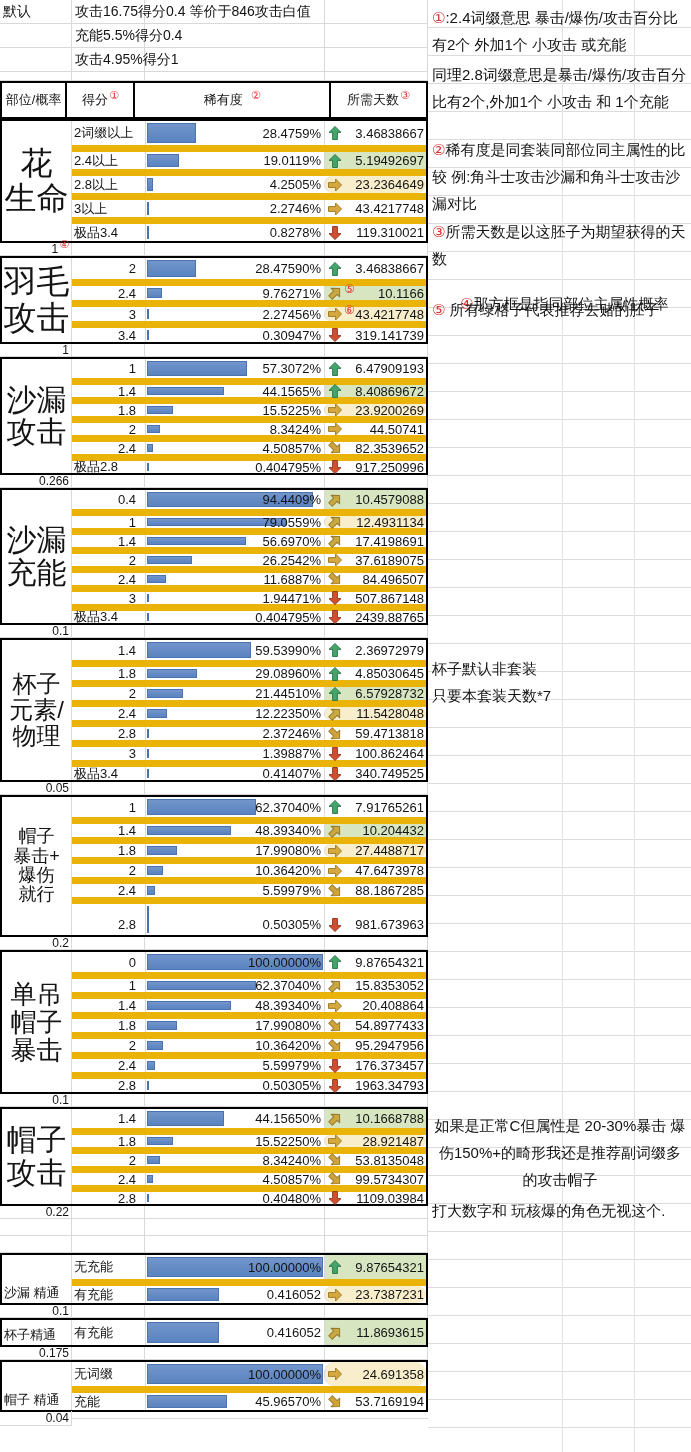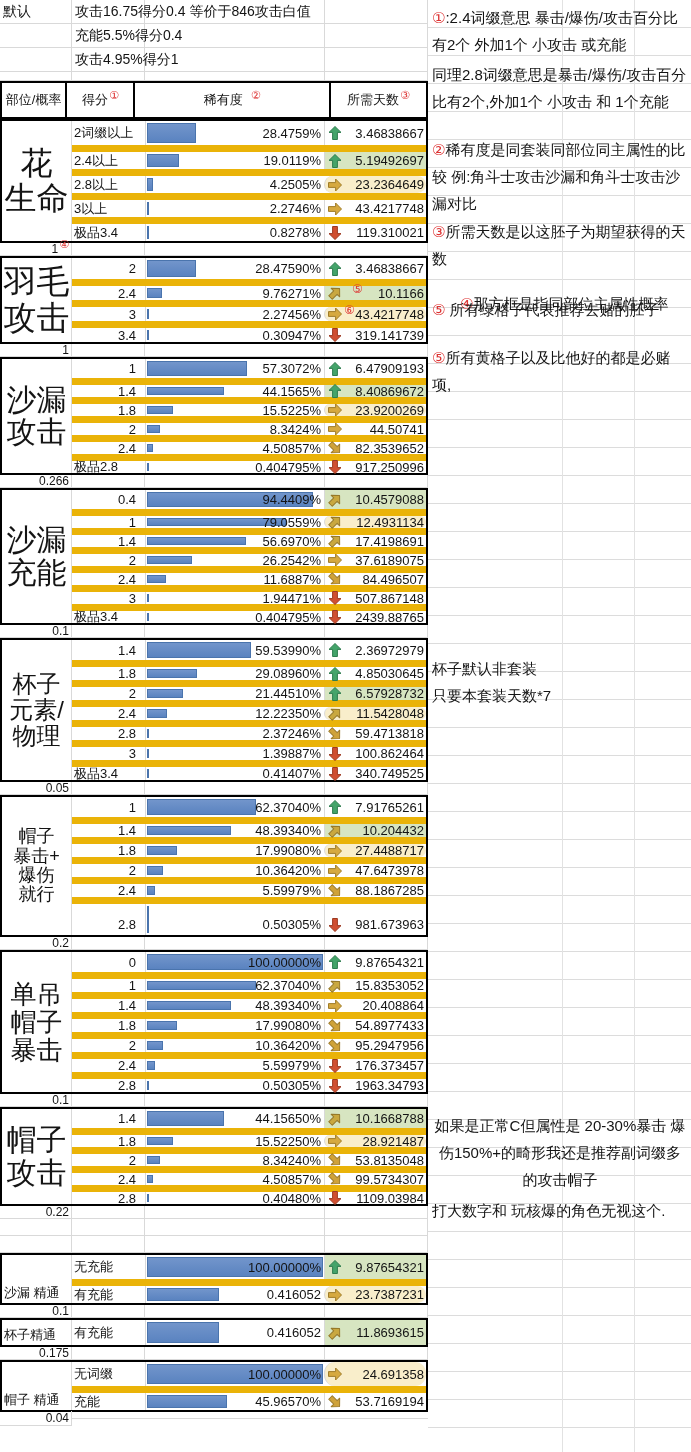--- a/index.html
+++ b/index.html
@@ -38,21 +38,21 @@
            padding:0 9px 0 2px;font-size:13px;white-space:nowrap;}
   .c-score.left{justify-content:flex-start;padding:0 1px 0 2px;}
   .c-rar{width:179px;box-sizing:border-box;border-left:1px solid #d9d9d9;position:relative;}
   .bar{position:absolute;left:1px;top:2px;bottom:2px;box-sizing:border-box;
        background:linear-gradient(#7295cb,#5a83c0);border:1px solid #4a74ad;}
   .rar-text{position:absolute;right:3px;top:0;bottom:0;display:flex;align-items:center;
             font-size:13px;z-index:2;white-space:nowrap;}
   .c-days{width:102px;box-sizing:border-box;border-left:1px solid #d9d9d9;display:flex;
           align-items:center;padding:0 2px 0 3px;font-size:13px;white-space:nowrap;}
   .c-days .days{margin-left:auto;}
-  .bg-g{background:#d7e5c1;gap:8px;} .bg-y{background:#f9eecb;border-radius:11px;}
+  .bg-g{background:#d7e5c1;} .bg-y{background:#f9eecb;border-radius:11px;}
   .tall .c-score,.tall .c-days{align-items:flex-end;padding-bottom:3px;}
   .tall .rar-text{align-items:flex-end;padding-bottom:3px;}
   .cmark{color:#dd3333;}
   .sup{font-size:11px;position:relative;top:-5px;margin-left:1px;}
   .rowmark{font-size:12px;position:relative;top:-4px;margin-left:2px;}
   
   .notes{position:absolute;left:428px;top:0;width:263px;height:1452px;
      background-image:
        linear-gradient(#e2e2e2,#e2e2e2),
        linear-gradient(#e2e2e2,#e2e2e2),
@@ -971,19 +971,18 @@
       </div>
   </div>
 
   <div class="notes" id="notes">
       <div class="note" style="top: 4px;"><span class="cmark">①</span>:2.4词缀意思 暴击/爆伤/攻击百分比有2个 外加1个 小攻击  或充能</div>
       <div class="note" style="top: 61px;">同理2.8词缀意思是暴击/爆伤/攻击百分比有2个,外加1个 小攻击 和 1个充能</div>
       <div class="note" style="top: 136px;"><span class="cmark">②</span>稀有度是同套装同部位同主属性的比较 例:角斗士攻击沙漏和角斗士攻击沙漏对比</div>
       <div class="note" style="top: 218px;"><span class="cmark">③</span>所需天数是以这胚子为期望获得的天数</div>
       <div class="note" style="top: 290px; margin-left: 28px;"><span class="cmark">④</span>那方框是指同部位主属性概率</div>
       <div class="note" style="top: 296px;"><span class="cmark">⑤</span> 所有绿格子代表推荐去赌的胚子</div>
-      <div class="note" style="top: 344px;"><span class="cmark">⑤</span>所有黄格子以及比他好的都是必赌项,</div>
       <div class="note" style="top: 655px;">杯子默认非套装
 只要本套装天数*7</div>
       <div class="note center" style="top: 1112px;">如果是正常C但属性是 20-30%暴击 爆伤150%+的畸形我还是推荐副词缀多的攻击帽子</div>
       <div class="note" style="top: 1197px;">打大数字和 玩核爆的角色无视这个.</div>
     </div>
 </div>
 
 </body></html>

